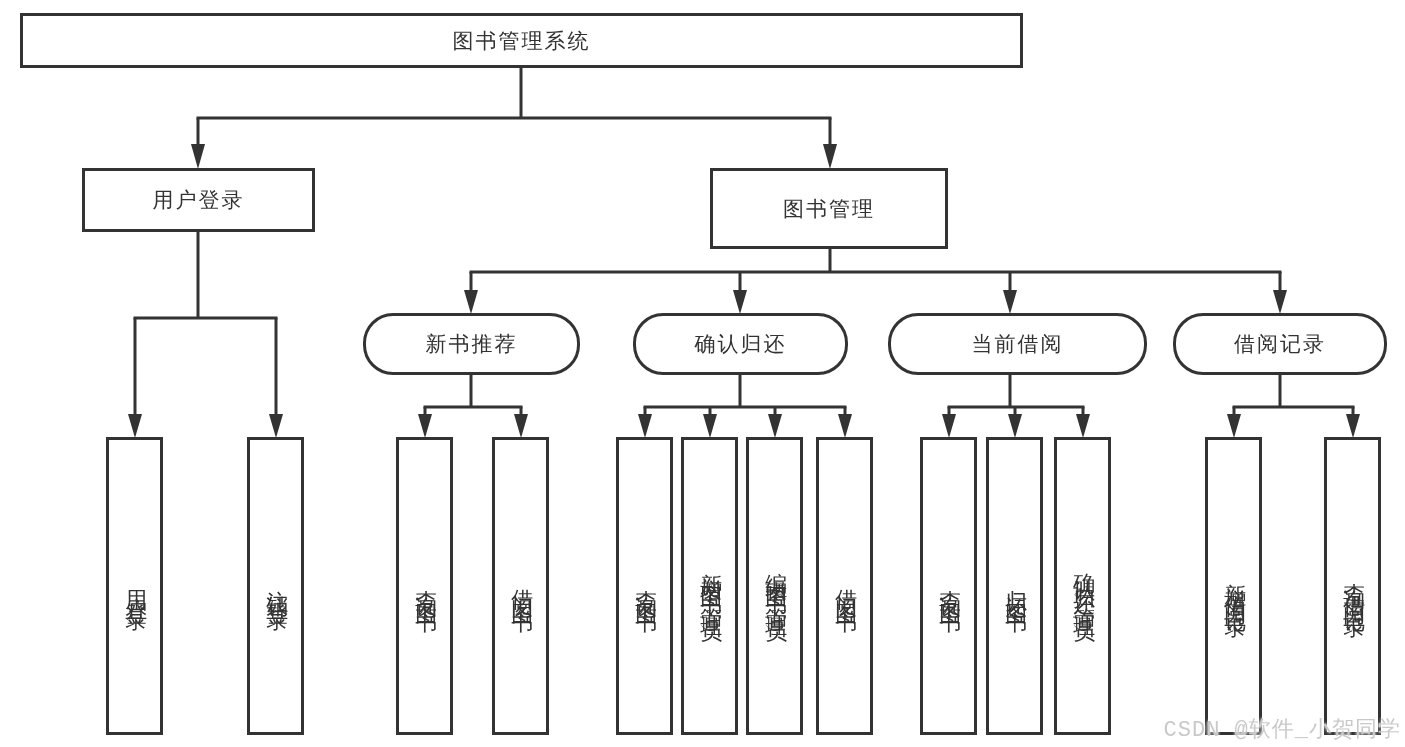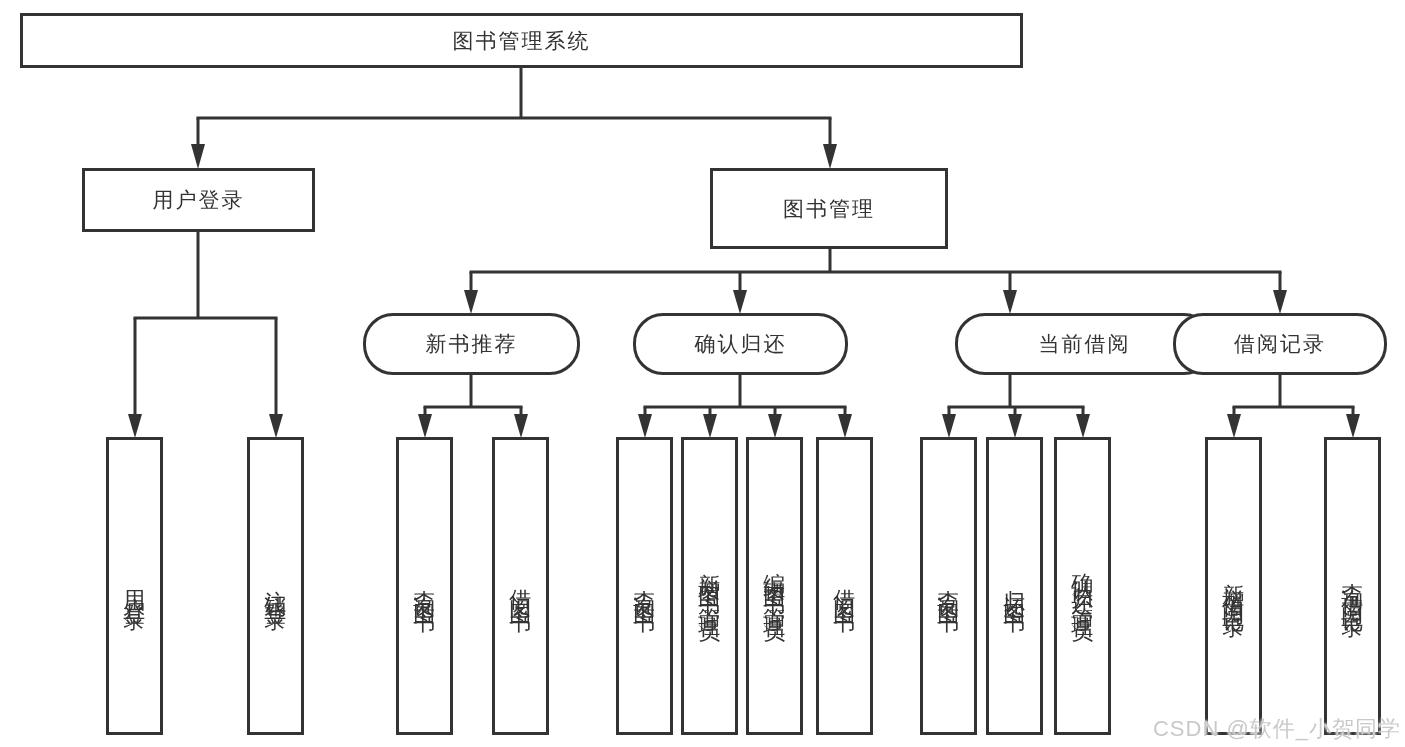--- a/index.html
+++ b/index.html
@@ -1,20 +1,20 @@
 <!DOCTYPE html>
 <html lang="zh" style="--line: #333333; --border: #333333; --text: #333333; --watermark: #c9c9c9; --background: #ffffff;"><head>
 <meta charset="utf-8">
 <style>
   html,body{margin:0;padding:0;background:#fff;}
   .stage{
     position:relative;
     width:1405px;height:747px;
     background:var(--background,#ffffff);
-    font-family:Liberation Sans, sans-serif;
+    font-family:Liberation Mono, monospace;
     color:var(--text,#333333);
     overflow:hidden;
   }
   .wires{position:absolute;left:0;top:0;}
   .wires .lines path{stroke:var(--line,#333333);stroke-width:3;fill:none;}
   .wires .heads polygon{fill:var(--line,#333333);}
   .box{
     position:absolute;
     box-sizing:border-box;
     background:#ffffff;
@@ -124,21 +124,21 @@
   <div class="box bh" style="left:710px;top:168px;width:238px;height:81px">
     <span>图书管理</span>
   </div>
 
   <div class="box b3" style="left:363px;width:217px">
     <span>新书推荐</span>
   </div>
   <div class="box b3" style="left:633px;width:215px">
     <span>确认归还</span>
   </div>
-  <div class="box b3" style="left:955px;width:259px">
+  <div class="box b3" style="left:888px;width:259px">
     <span>当前借阅</span>
   </div>
   <div class="box b3" style="left:1173px;width:214px">
     <span>借阅记录</span>
   </div>
 
   <div class="box bv" style="left:106px">
     <span class="vtext">用户登录</span>
   </div>
   <div class="box bv" style="left:247px">

